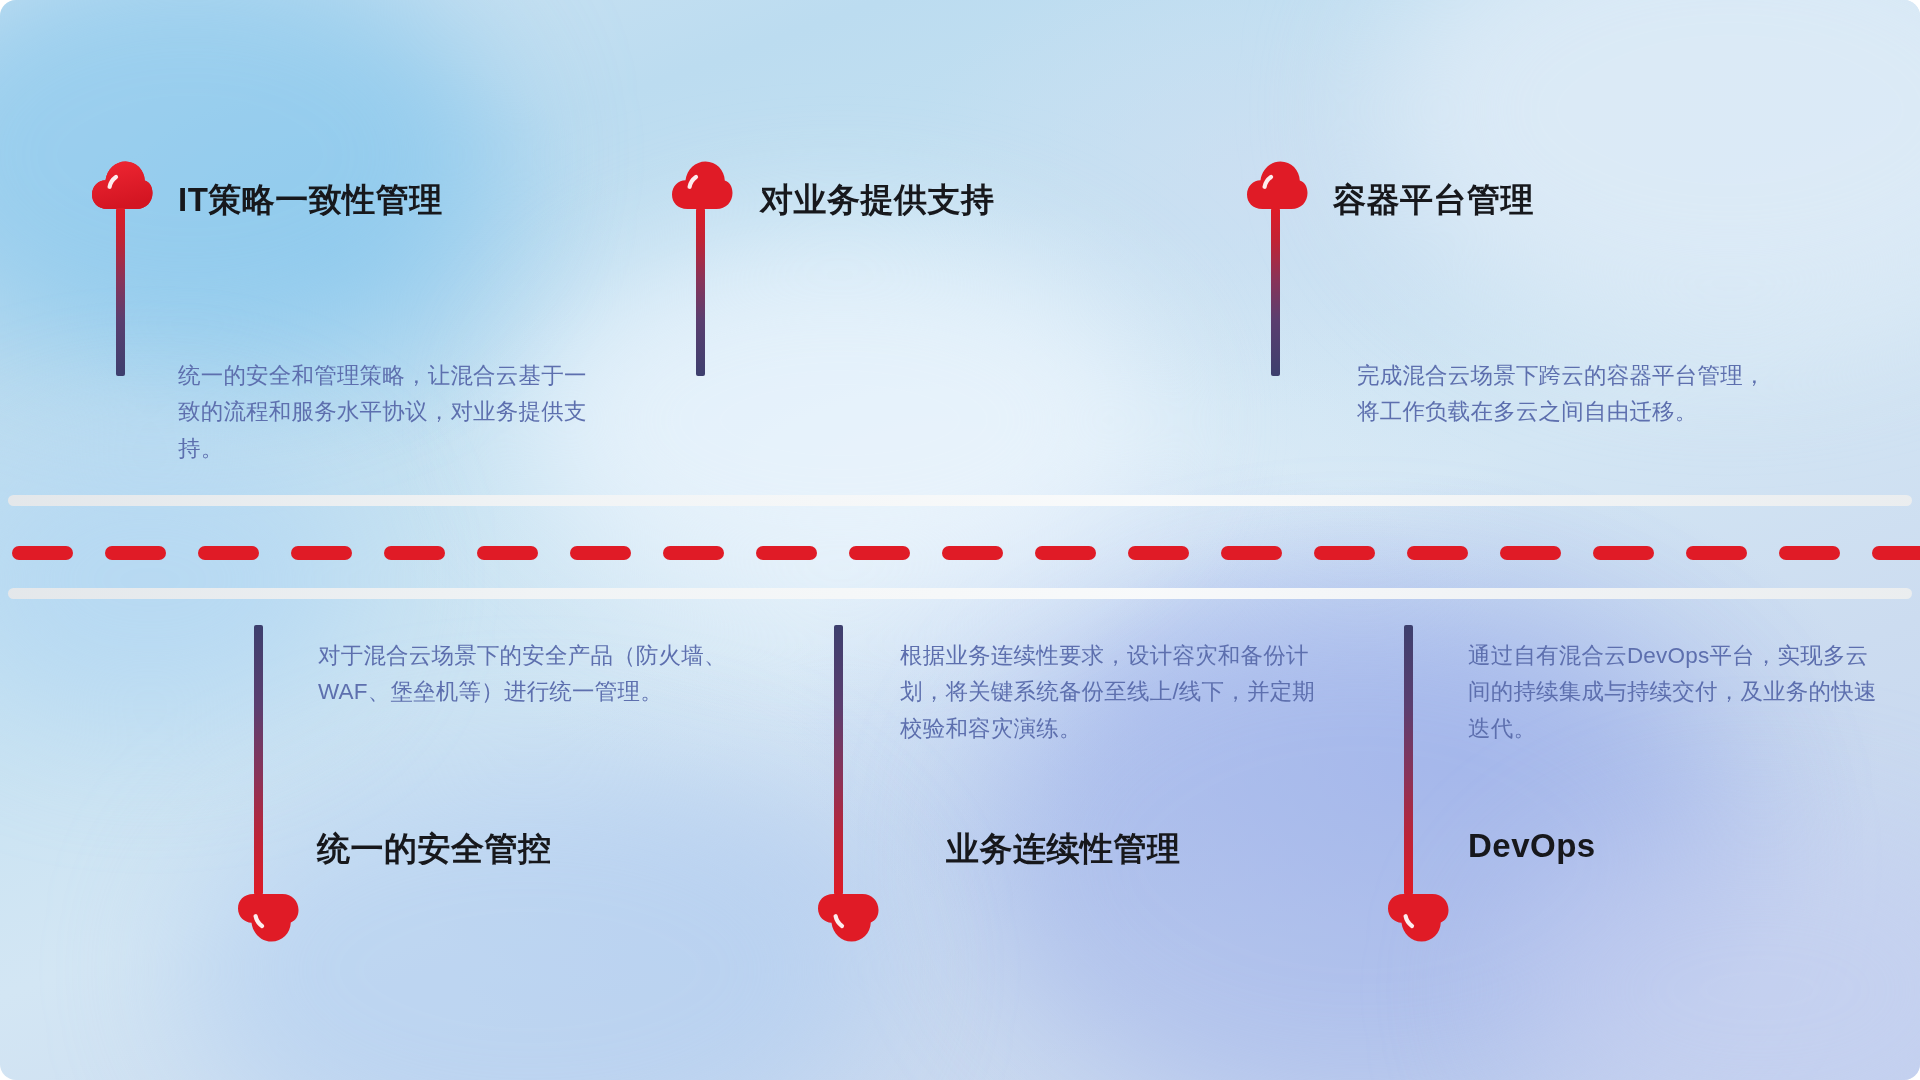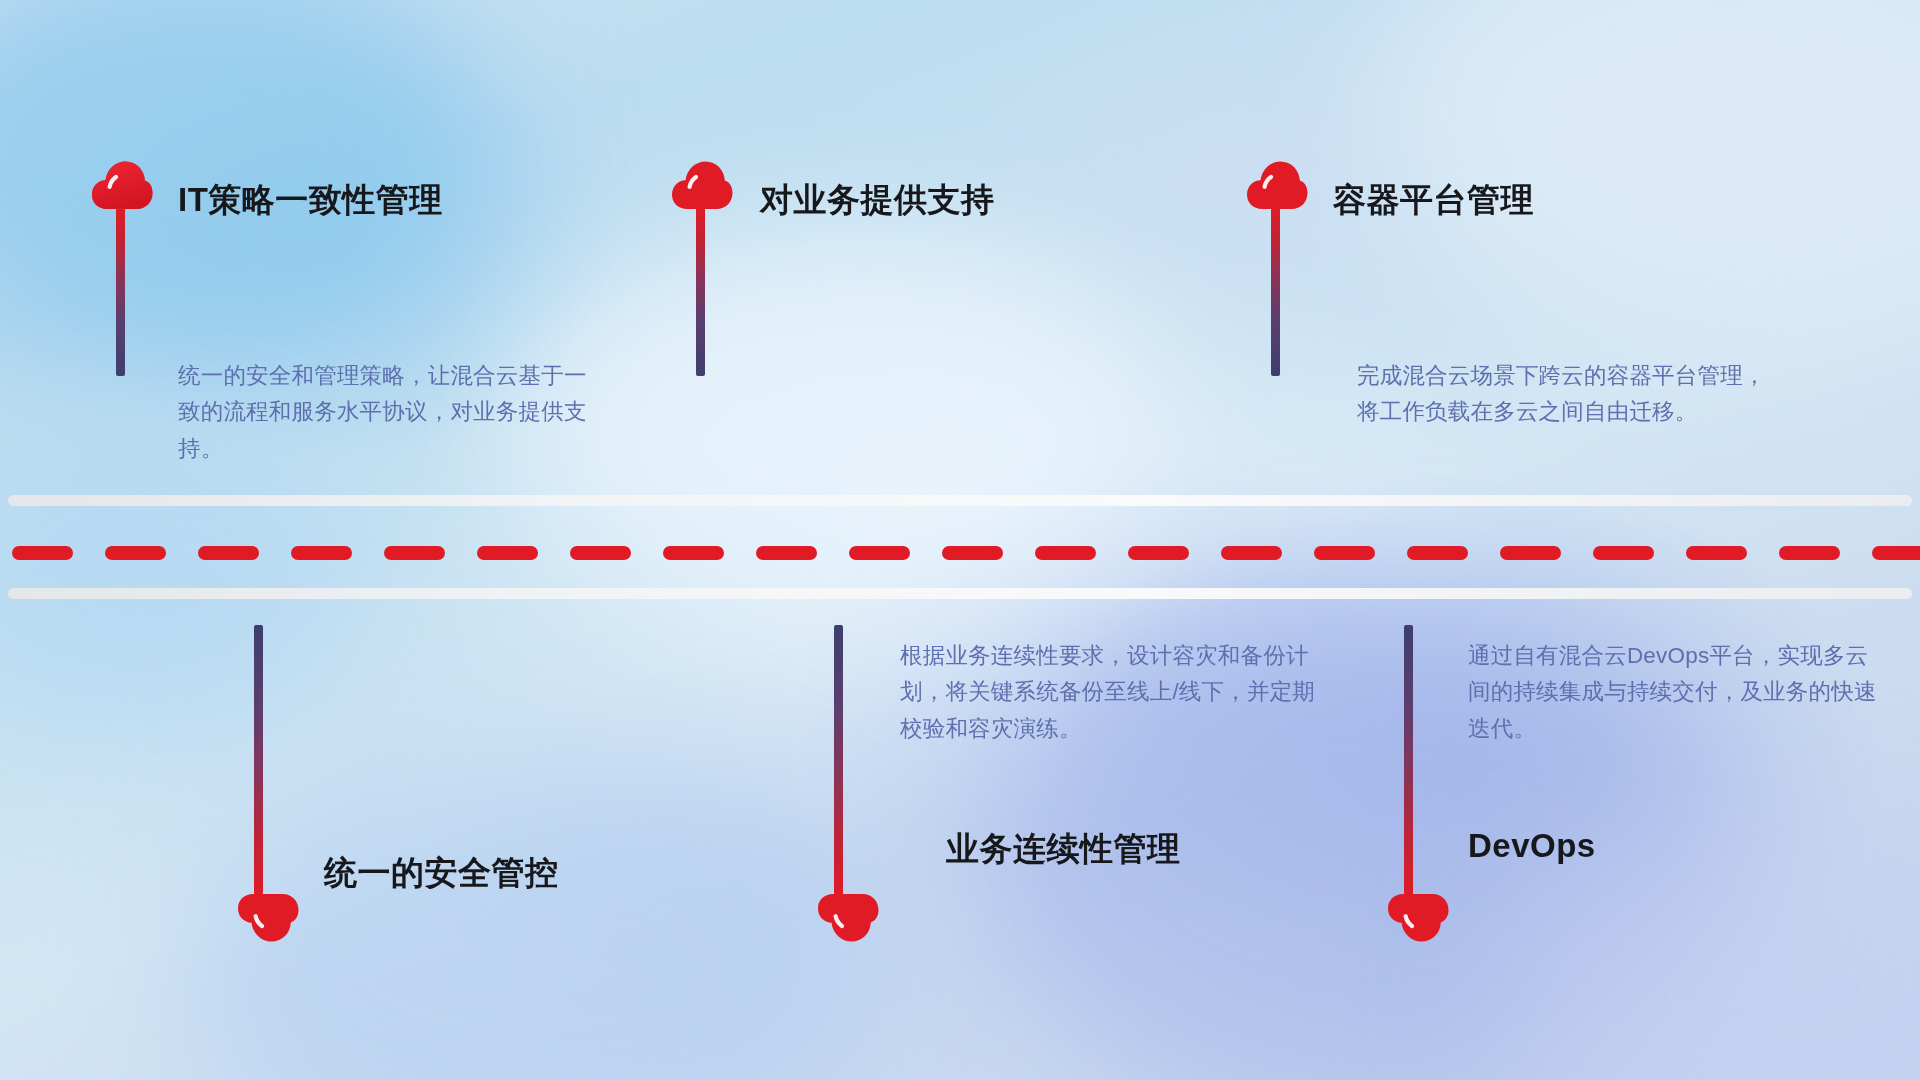--- a/index.html
+++ b/index.html
@@ -16,20 +16,21 @@
     width:1920px; height:1080px;
     background:
       radial-gradient(ellipse 620px 420px at 1460px 760px, rgba(150,170,235,0.55) 0%, rgba(150,170,235,0.0) 68%),
       radial-gradient(ellipse 520px 360px at 1150px 700px, rgba(168,186,238,0.40) 0%, rgba(168,186,238,0) 70%),
       radial-gradient(ellipse 560px 330px at 820px 880px, rgba(186,206,240,0.45) 0%, rgba(186,206,240,0) 72%),
       radial-gradient(ellipse 420px 300px at 330px 250px, rgba(150,205,240,0.55) 0%, rgba(150,205,240,0) 70%),
       radial-gradient(ellipse 500px 320px at 1260px 180px, rgba(205,222,242,0.75) 0%, rgba(205,222,242,0) 72%),
       radial-gradient(ellipse 760px 420px at 960px 520px, rgba(228,240,250,0.85) 0%, rgba(228,240,250,0) 75%),
       linear-gradient(160deg, #cfe4f3 0%, #bcdcf0 18%, #c6e2f2 38%, #d3e6f4 56%, #ccdcf0 74%, #c3d2ef 100%);
     overflow:hidden;
+    border-radius:16px;
   }
 
   
   .blob { position:absolute; border-radius:50%; filter:blur(64px); pointer-events:none; }
   .blob-a { left:-120px; top:-60px;  width:620px; height:430px; background:rgba(139,200,236,0.75); }
   .blob-b { left:1380px; top:-120px; width:700px; height:460px; background:rgba(222,235,247,0.85); }
   .blob-c { left:980px;  top:600px;  width:760px; height:520px; background:rgba(158,176,233,0.55); }
   .blob-d { left:180px;  top:760px;  width:700px; height:420px; background:rgba(176,205,240,0.60); }
   .blob-e { left:520px;  top:230px;  width:640px; height:380px; background:rgba(235,244,252,0.75); }
   .blob-f { left:1500px; top:820px;  width:520px; height:340px; background:rgba(196,206,240,0.60); }
@@ -182,21 +183,24 @@
   <div class="pin" style="left:250px; top:625px;">
     <div class="stem" style="left:4px; top:0px; height:270px;
                 background:linear-gradient(180deg,#3d3f6e 0%,#5b3e6f 30%,#8a3358 56%,#c02335 80%,#e01b26 100%);"></div>
     <div class="cloud" style="position:absolute; left:-14px; top:268px; transform:scaleY(-1);">
       <svg width="64" height="50" viewBox="0 0 64 50" aria-hidden="true">
         <path d="M17.5 49 C7.5 49 2 42.5 2 34.5 C2 26 8.5 20.5 15.5 20.3 C16.8 9.5 25.5 1.5 35.5 1.5 C46.2 1.5 54.5 10 54.8 20.6 C59.8 22.3 62.5 27 62.5 33 C62.5 42 56 49 46.5 49 Z" fill="#e01b26"></path>
         <path d="M26 17 C22.5 19.5 20.3 23 19.6 26.8" stroke="#ffffff" stroke-width="4.2" stroke-linecap="round" fill="none" opacity="0.92"></path>
       </svg>
     </div>
   </div>
-  <div class="heading" style="left:324px; top:827px;margin-top:24px;">统一的安全管控</div>
+  <div class="body-copy" style="left:318px; top:638px; width:420px;">
+    <p>对于混合云场景下的安全产品（防火墙、WAF、堡垒机等）进行统一管理。</p>
+  </div>
+  <div class="heading" style="left:317px; top:827px;">统一的安全管控</div>
 
   <div class="pin" style="left:830px; top:625px;">
     <div class="stem" style="left:4px; top:0px; height:270px;
                 background:linear-gradient(180deg,#3d3f6e 0%,#5b3e6f 30%,#8a3358 56%,#c02335 80%,#e01b26 100%);"></div>
     <div class="cloud" style="position:absolute; left:-14px; top:268px; transform:scaleY(-1);">
       <svg width="64" height="50" viewBox="0 0 64 50" aria-hidden="true">
         <path d="M17.5 49 C7.5 49 2 42.5 2 34.5 C2 26 8.5 20.5 15.5 20.3 C16.8 9.5 25.5 1.5 35.5 1.5 C46.2 1.5 54.5 10 54.8 20.6 C59.8 22.3 62.5 27 62.5 33 C62.5 42 56 49 46.5 49 Z" fill="#e01b26"></path>
         <path d="M26 17 C22.5 19.5 20.3 23 19.6 26.8" stroke="#ffffff" stroke-width="4.2" stroke-linecap="round" fill="none" opacity="0.92"></path>
       </svg>
     </div>

